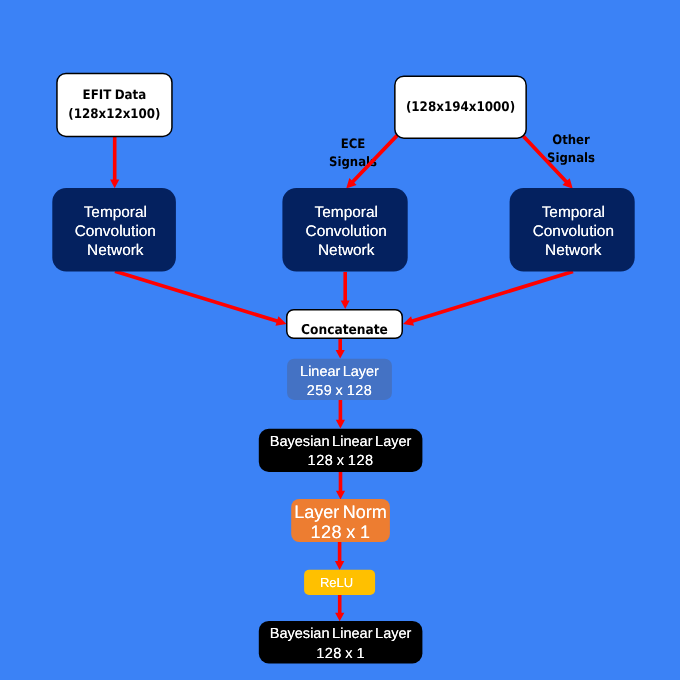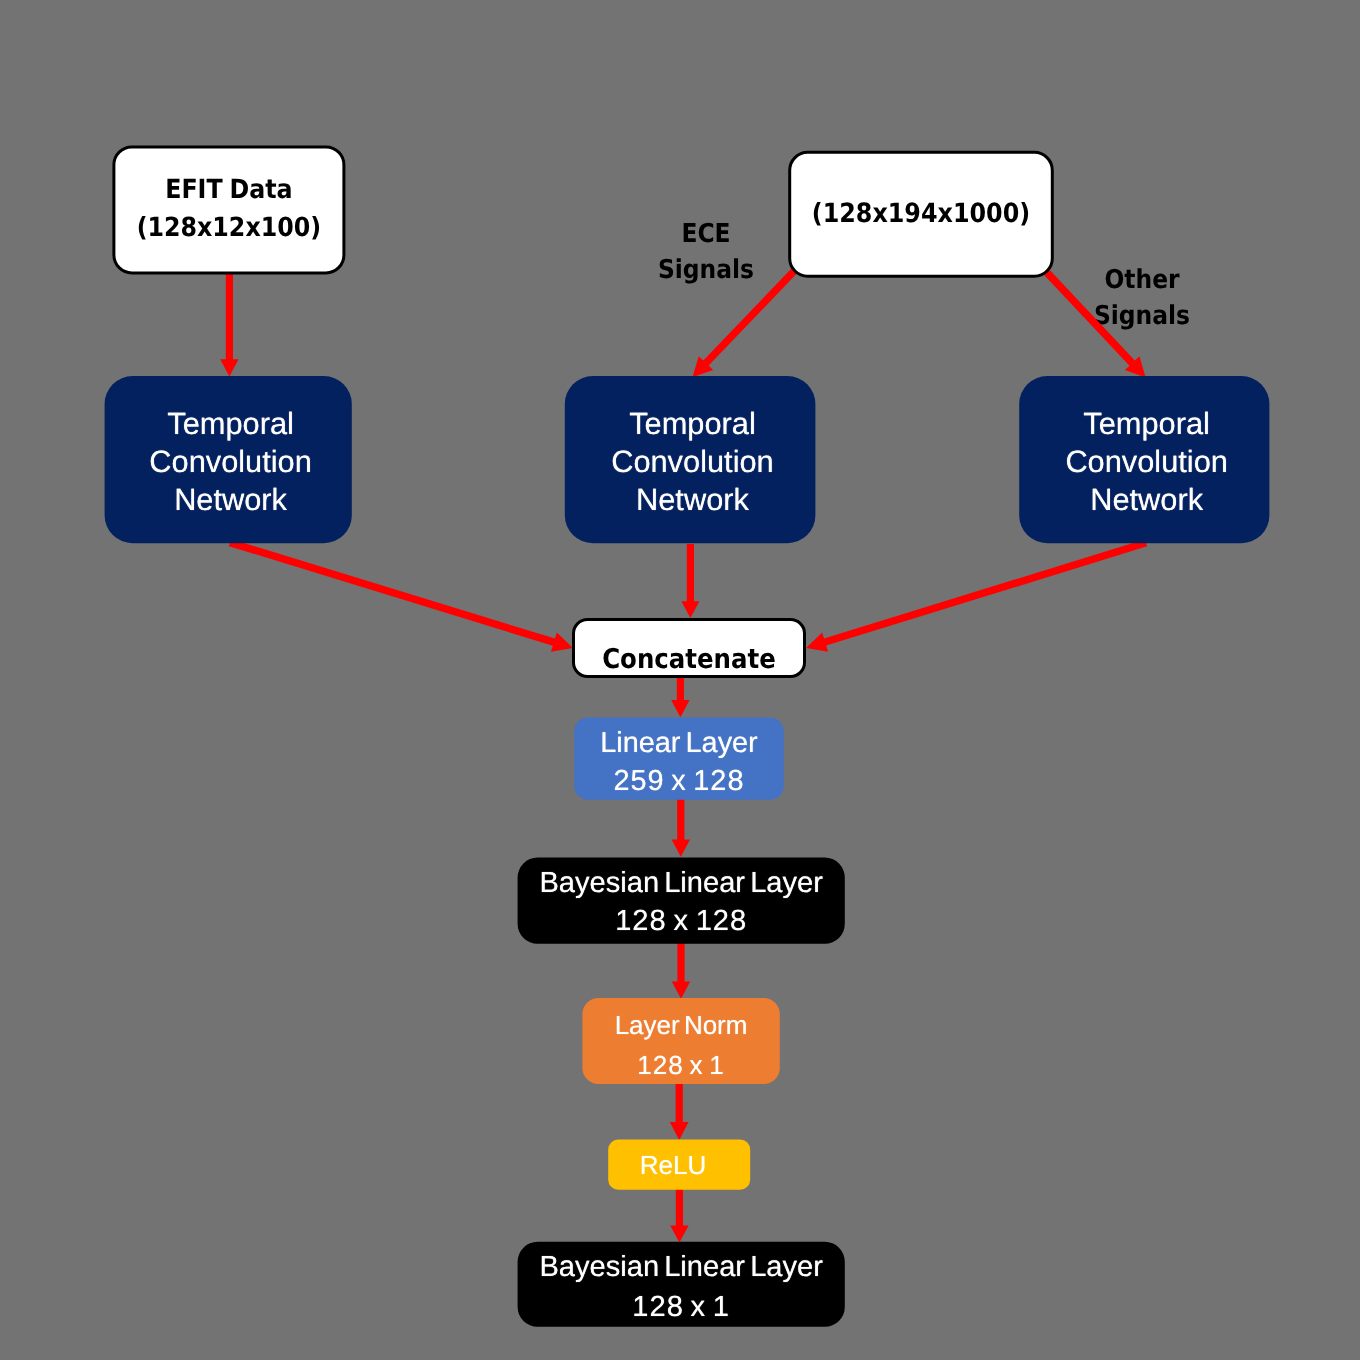--- a/index.html
+++ b/index.html
@@ -1,20 +1,20 @@
 <!DOCTYPE html>
 <html><head>
 <meta charset="utf-8">
 <style>
   html,body{margin:0;padding:0;background:#fff;}
   body{width:680px;height:680px;overflow:hidden;
        font-family:"Liberation Sans",sans-serif;
        -webkit-font-smoothing:antialiased;
        text-rendering:geometricPrecision;}
-  #canvas{position:relative;width:680px;height:680px;background:#737373;}
+  #canvas{position:relative;width:680px;height:680px;background:#3b82f6;}
   .node{position:absolute;box-sizing:border-box;display:flex;flex-direction:column;
         align-items:center;justify-content:center;text-align:center;z-index:3;}
   .node .ln{display:block;white-space:nowrap;}
   .ln.num{letter-spacing:0.5px;word-spacing:-1.2px;}
   
   .n-white{font-family:"DejaVu Sans",sans-serif;font-stretch:condensed;
            font-weight:700;color:#000;word-spacing:-0.7px;}
   .n-navy,.n-blue,.n-black,.n-orange,.n-yellow{
            font-family:"Liberation Sans",sans-serif;font-weight:400;color:#fff;
            word-spacing:-1.5px;
@@ -64,21 +64,21 @@
 
   <div class="node n-white" style="left:56.2px;top:72.7px;width:116.5px;height:64.5px;font-size:13.2px;line-height:19.6px;padding-top:1px;">
     <span class="ln">EFIT Data</span>
     <span class="ln">(128x12x100)</span>
   </div>
 
   <div class="node n-white" style="left:394.1px;top:75.4px;width:132.8px;height:63.5px;font-size:13.25px;line-height:18.6px;padding-top:2px;">
     <span class="ln">(128x194x1000)</span>
   </div>
 
-  <div class="flabel" style="left:313px;top:109px;width:80px;font-size:13px;line-height:17.6px;">
+  <div class="flabel" style="left:313px;top:136px;width:80px;font-size:13px;line-height:17.6px;">
     <div>ECE</div>
     <div>Signals</div>
   </div>
 
   <div class="flabel" style="left:531px;top:132px;width:80px;font-size:13px;line-height:18.1px;">
     <div>Other</div>
     <div>Signals</div>
   </div>
 
   <div class="node n-navy" style="left:52.3px;top:188px;width:123.6px;height:83.6px;font-size:15.4px;line-height:18.8px;padding-top:5px;padding-left:2.4px;">
@@ -106,21 +106,21 @@
   <div class="node n-blue" style="left:287.1px;top:358.7px;width:104.8px;height:31px;font-size:14.45px;line-height:19.2px;padding-top:16px;">
     <span class="ln">Linear Layer</span>
     <span class="ln num">259 x 128</span>
   </div>
 
   <div class="node n-black" style="left:258.8px;top:428.8px;width:163.6px;height:43.1px;font-size:14.55px;line-height:19.8px;padding-top:4px;">
     <span class="ln">Bayesian Linear Layer</span>
     <span class="ln num">128 x 128</span>
   </div>
 
-  <div class="node n-orange" style="left:291.2px;top:499px;width:98.7px;height:43px;font-size:13px;line-height:19.6px;padding-top:5px;border-radius:20px;">
+  <div class="node n-orange" style="left:291.2px;top:499px;width:98.7px;height:43px;font-size:18px;line-height:19.6px;padding-top:5px;border-radius:20px;">
     <span class="ln">Layer Norm</span>
     <span class="ln num">128 x 1</span>
   </div>
 
   <div class="node n-yellow" style="left:301px;top:569.8px;width:71px;height:25.1px;font-size:13px;line-height:18px;padding-top:1px;">
     <span class="ln">ReLU</span>
   </div>
 
   <div class="node n-black" style="left:258.8px;top:620.9px;width:163.6px;height:42.5px;font-size:14.55px;line-height:19.8px;padding-top:5px;">
     <span class="ln">Bayesian Linear Layer</span>

